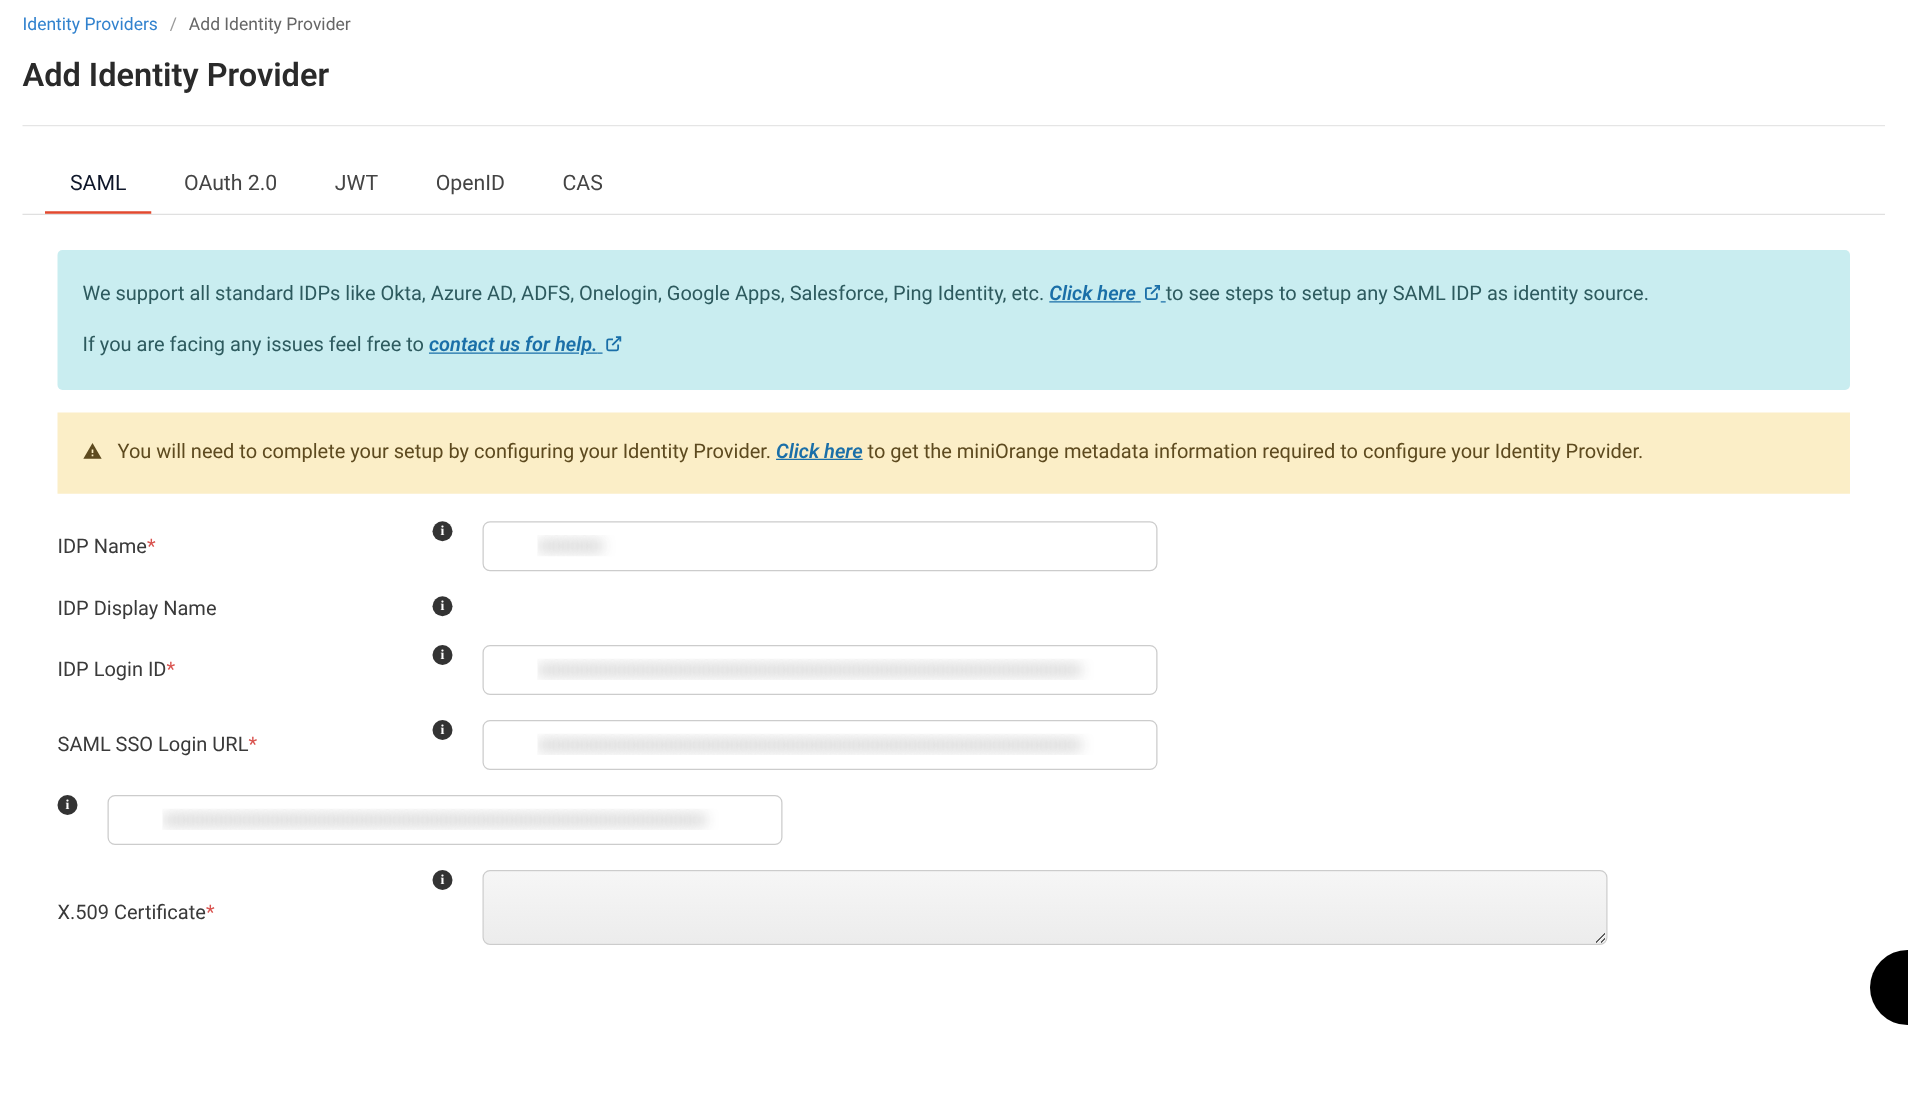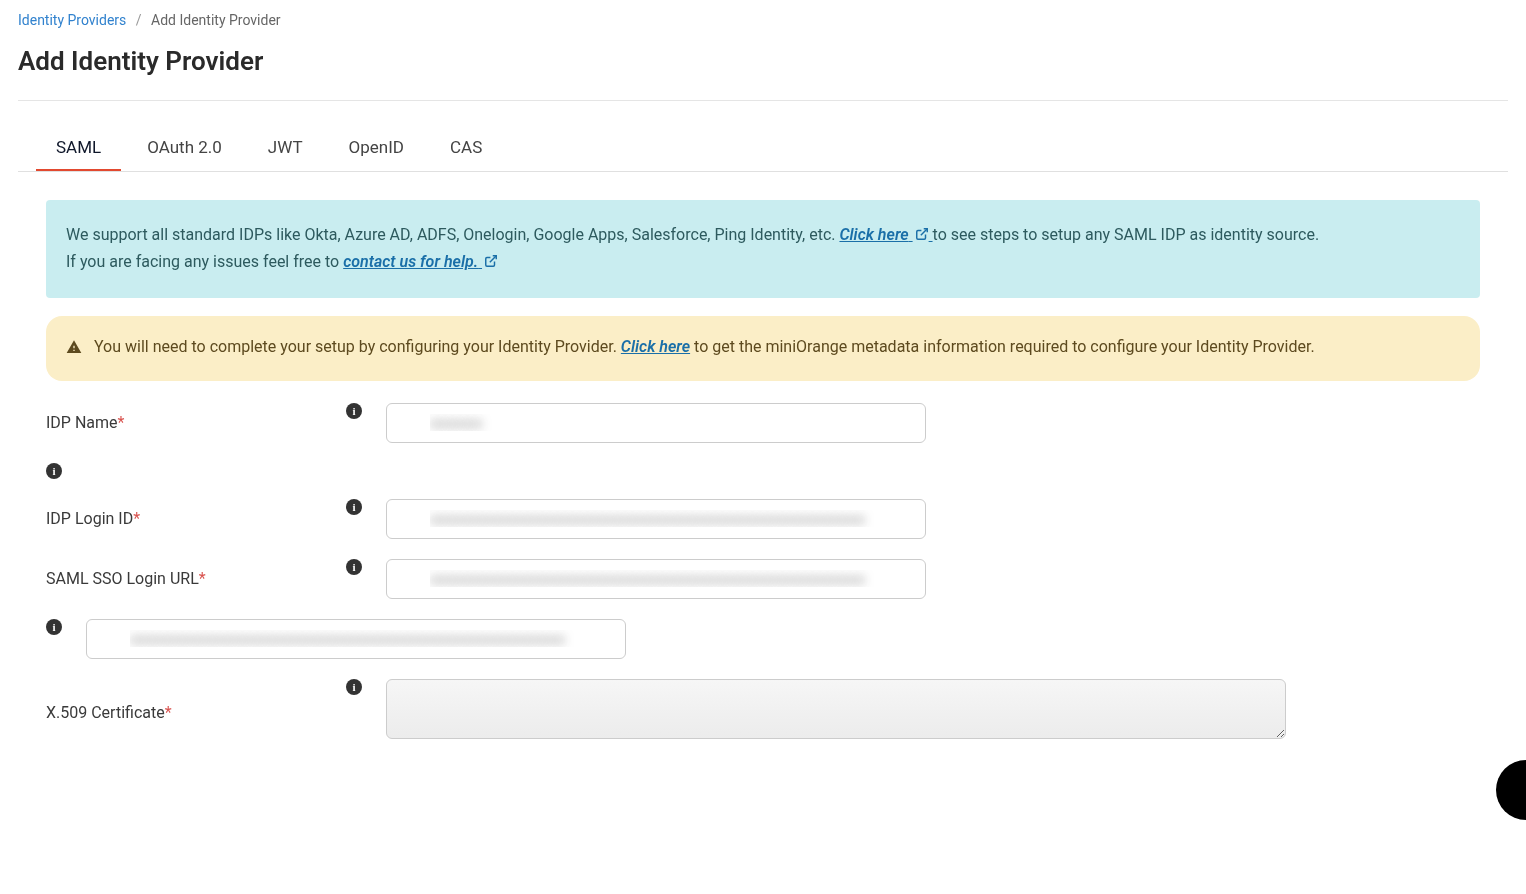--- a/index.html
+++ b/index.html
@@ -52,36 +52,36 @@
     .content { padding: 0 28px; }
     .info-box {
       background: #c9edf0;
       border-radius: 4px;
       padding: 22px 20px;
       margin-bottom: 18px;
       color: #2d5a5e;
       font-size: 16px;
       line-height: 1.65;
     }
-    .info-box p { }
+    .info-box p { margin-bottom: 14px; }
     .info-box p:last-child { margin-bottom: 0; }
     .link-italic {
       color: #1a6fa8;
       font-style: italic;
       font-weight: 600;
       text-decoration: underline;
     }
     .ext-icon {
       display: inline-block;
       vertical-align: middle;
       margin-left: 2px;
     }
     .warn-box {
       background: #fbeec7;
-      border-radius: 16px;
+      border-radius: 0;
       padding: 18px 20px;
       margin-bottom: 22px;
       color: #5d4a1f;
       font-size: 16px;
       line-height: 1.6;
       display: flex;
       align-items: flex-start;
       gap: 12px;
     }
     .warn-icon {
@@ -241,20 +241,23 @@
       <div class="form-label">
         <span>IDP Name</span><span class="req">*</span>
       </div>
       <div class="info-icon-col">
           <span class="info-icon">i</span>
         </div>
       <input type="text" class="form-input blurred" value="xxxxxxx" style="">
     </div>
 
     <div class="form-row">
+      <div class="form-label">
+        <span>IDP Display Name</span>
+      </div>
       <div class="info-icon-col">
           <span class="info-icon">i</span>
         </div>
     </div>
 
     <div class="form-row">
       <div class="form-label">
         <span>IDP Login ID</span><span class="req">*</span>
       </div>
       <div class="info-icon-col">

